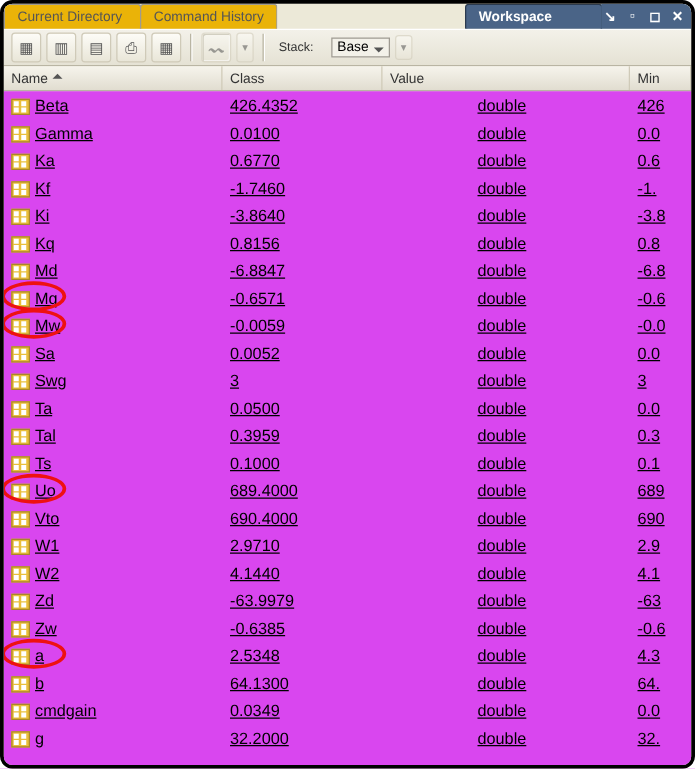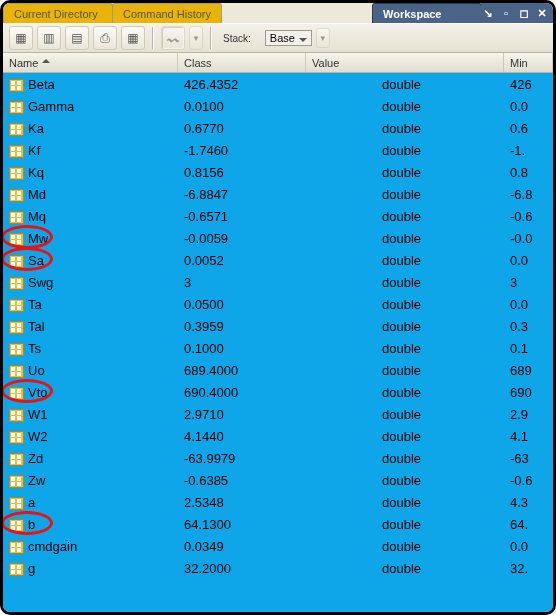--- a/index.html
+++ b/index.html
@@ -122,21 +122,22 @@
     transform: translateY(-2px);
   }
   .col-name  { width: 175px; }
   .col-value { width: 198px; }
   .col-class { width: 128px; }
   .col-min   { flex:1; }
   .tablewrap {
     position:relative;
     overflow:hidden;
     height: calc(615px - 6px - 20px - 30px - 20px);
-    background:#0ea5e9;
+    background:#d946ef;
+    text-decoration:underline;
   }
   table {
     border-collapse:collapse;
     width:100%;
     table-layout:fixed;
   }
   td {
     padding: 2px 6px;
     font-size: 13px;
     color:#000;
@@ -274,20 +275,29 @@
               <span class="vicon"></span>
               <span>Kf</span>
             </td>
             <td>-1.7460</td>
             <td>double</td>
             <td class="min">-1.</td>
           </tr>
           <tr>
             <td class="name">
               <span class="vicon"></span>
+              <span>Ki</span>
+            </td>
+            <td>-3.8640</td>
+            <td>double</td>
+            <td class="min">-3.8</td>
+          </tr>
+          <tr>
+            <td class="name">
+              <span class="vicon"></span>
               <span>Kq</span>
             </td>
             <td>0.8156</td>
             <td>double</td>
             <td class="min">0.8</td>
           </tr>
           <tr>
             <td class="name">
               <span class="vicon"></span>
               <span>Md</span>

